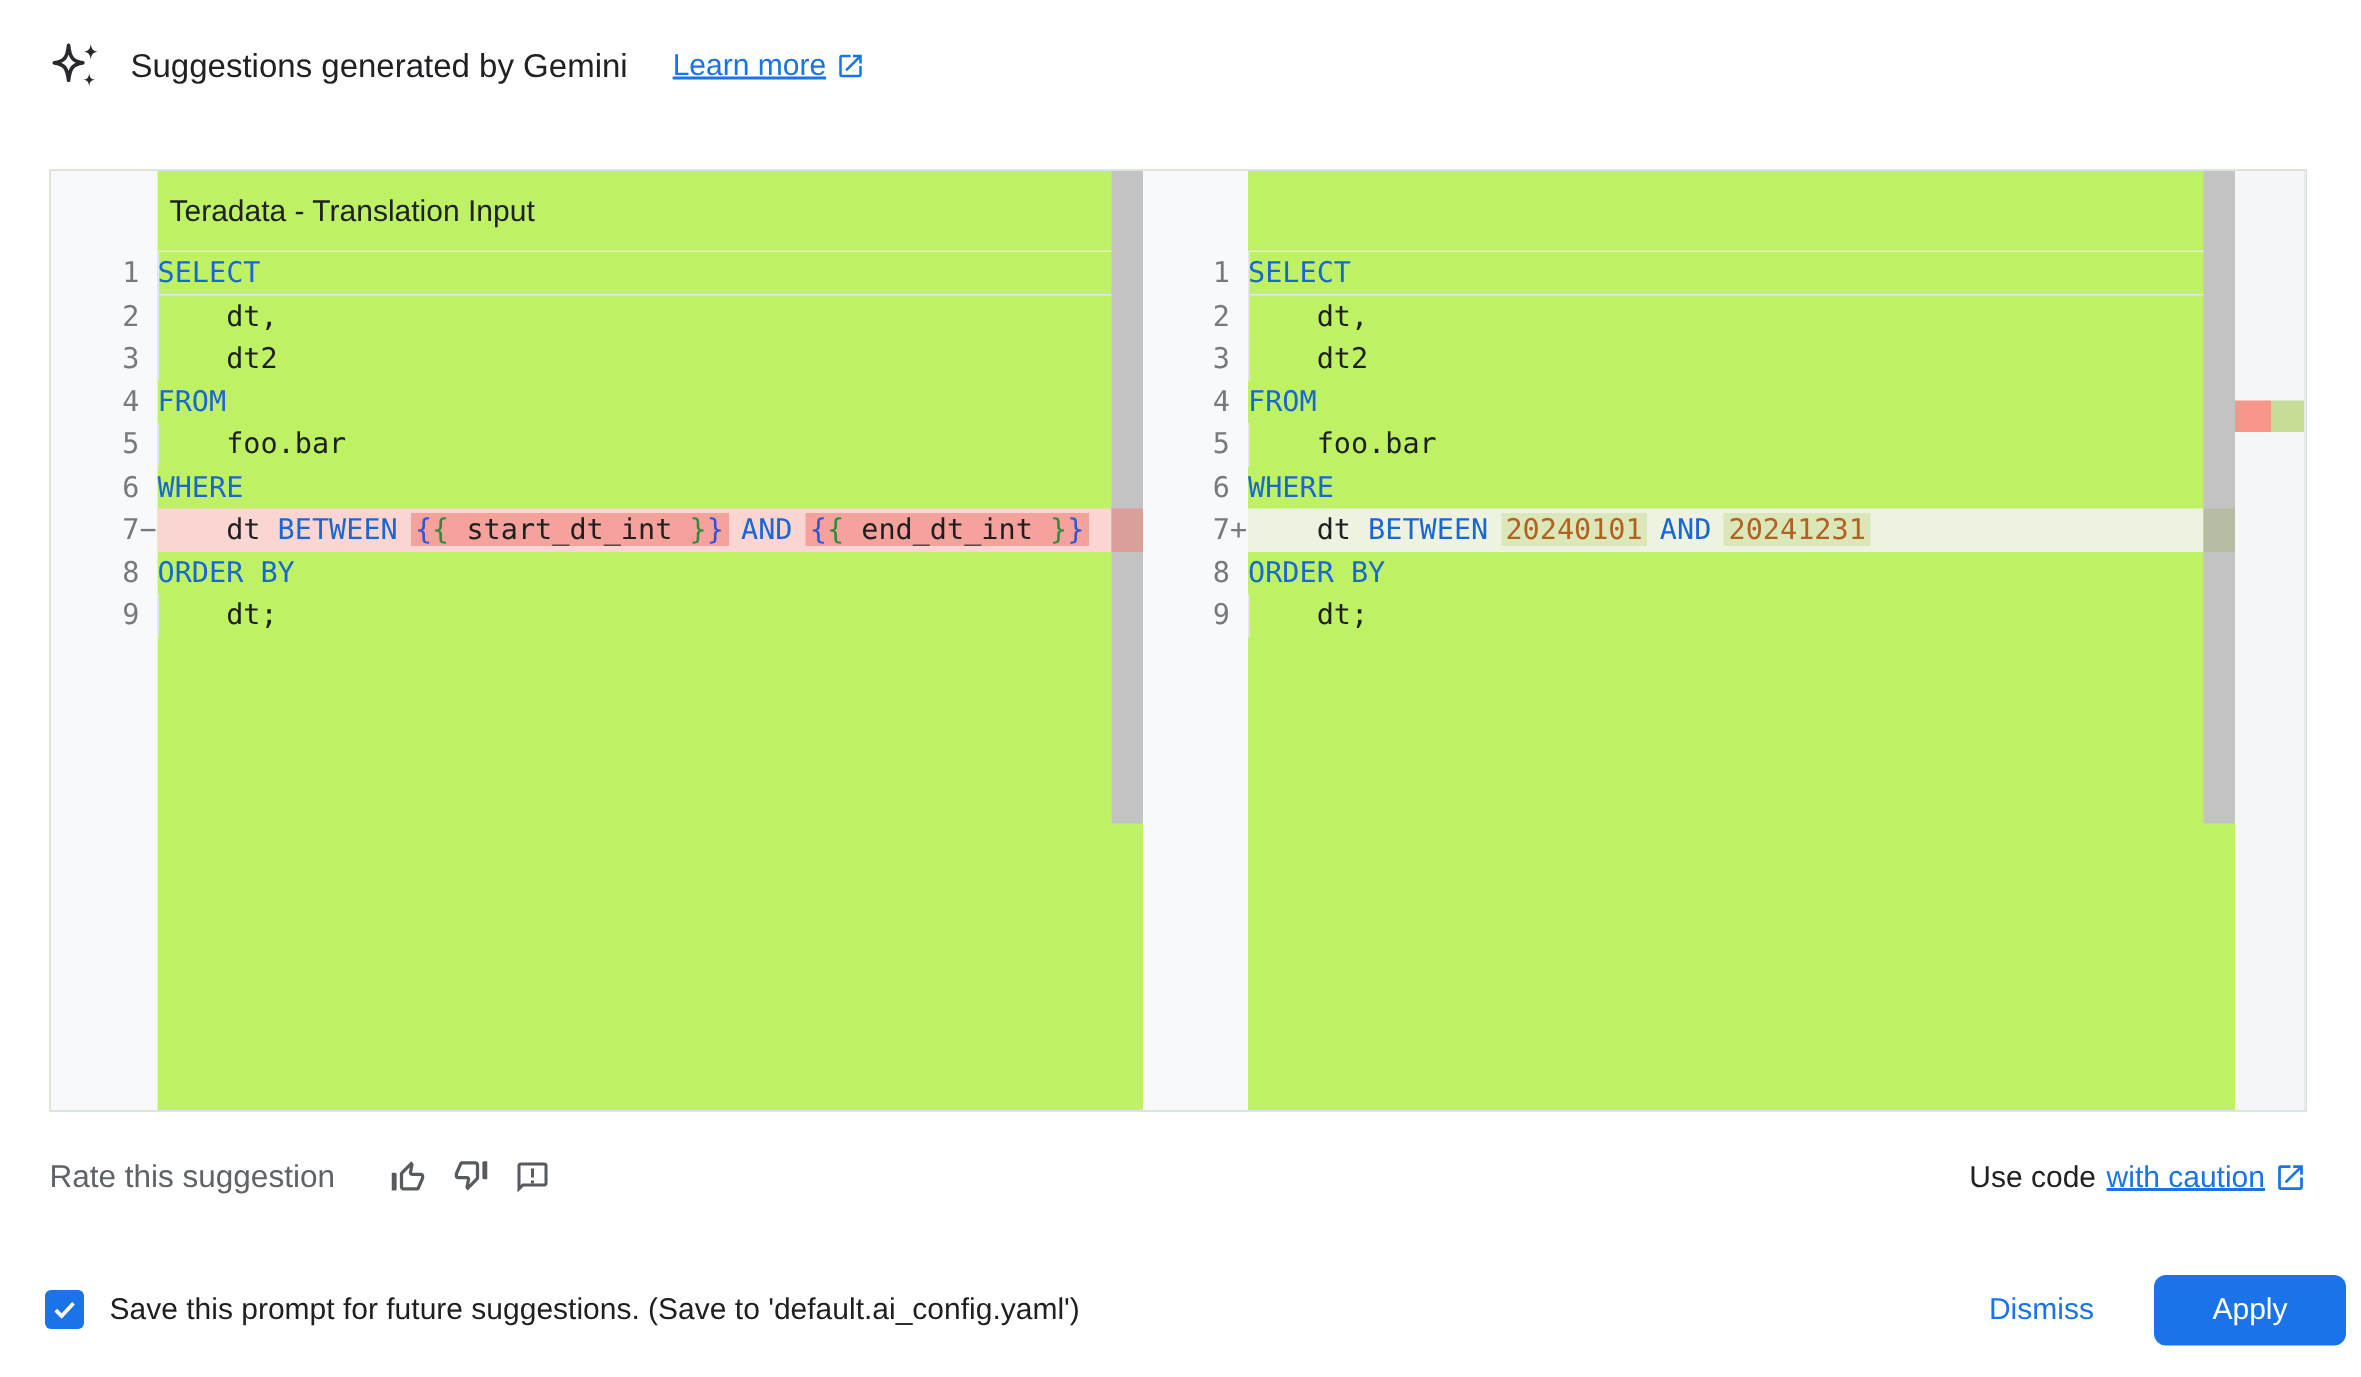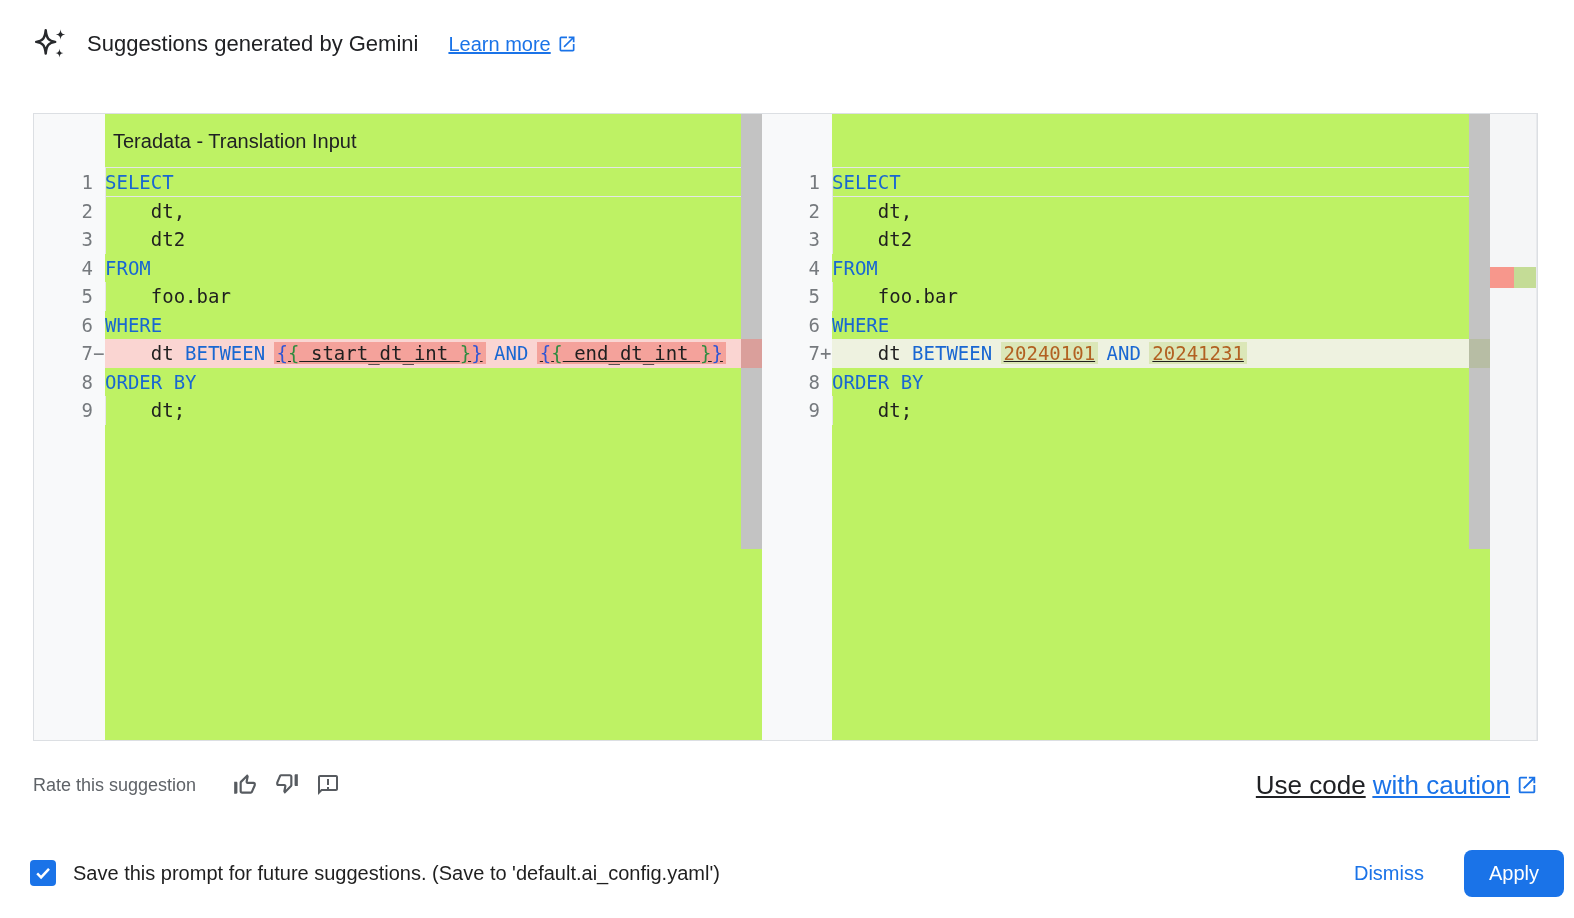--- a/index.html
+++ b/index.html
@@ -37,21 +37,21 @@
   .code-col { position:absolute; top:54px; }
   .code-col-left  { left:71px;  width:636px; }
   .code-col-right { left:798px; width:637px; }
   .code-line { height:28.5px; line-height:28.5px; white-space:pre; position:relative;
                font-family:"DejaVu Sans Mono", monospace; font-size:19px; color:var(--code-text); }
   .code-line.indent::before { content:""; position:absolute; left:0; top:0; bottom:0; width:1px; background:#e6e6e6; }
   .code-line.boxed::after { content:""; position:absolute; left:0; right:-21px; top:-1px; bottom:0;
                             border:1px solid var(--box-border); pointer-events:none; }
   .line-removed { background:var(--removed-line); }
   .line-added   { background:var(--added-line); }
-  .hl-group { padding:0 3px; margin:12px -3px;text-decoration:underline; }
+  .hl-group { padding:0 3px; margin:12px -3px; }
   .hl-group.removed { background:var(--removed-token); }
   .hl-group.added   { background:var(--added-token); }
   .tk-kw { color:var(--kw); }
   .tk-pl { color:var(--code-text); }
   .tk-nm { color:var(--num); }
   .tk-bb { color:var(--brace-blue); }
   .tk-bg { color:var(--brace-green); }
 
   .scrollbar { position:absolute; top:0; width:21px; height:435px; background:var(--scrollbar); }
   .scrollbar-left  { left:707px; }
@@ -62,39 +62,39 @@
 
   .ruler { position:absolute; top:0; bottom:0; left:1456px; width:47px; background:#f5f6f7; border-right:1px solid #e8eaed; }
   .ruler-mark { position:absolute; top:153px; height:21px; }
   .ruler-mark-removed { left:0; width:24px; background:var(--ruler-red); }
   .ruler-mark-added   { left:24px; right:0; background:var(--ruler-green); }
 
   
   .rate-row { position:absolute; left:33px; right:36px; top:768px; height:34px;
               display:flex; align-items:center; justify-content:space-between; }
   .rate-left { display:flex; align-items:center; }
-  .rate-label { font-size:18px; color:var(--gray-text); }
+  .rate-label { font-size:21px; color:var(--gray-text); }
   .rate-icons { display:flex; align-items:center; margin-left:36px; gap:16px; }
   .icon-btn { width:26px; height:26px; fill:#575b60; cursor:pointer; }
-  .use-code { display:flex; align-items:center; font-size:26px; color:#202124;text-decoration:underline; }
+  .use-code { display:flex; align-items:center; font-size:20px; color:#202124; }
   .use-code a { color:var(--link); text-decoration:underline; margin-left:7px; cursor:pointer; }
 
   
   .bottom-bar { position:absolute; left:30px; right:10px; top:846px; height:54px;
                 display:flex; align-items:center; justify-content:space-between; }
   .save-group { display:flex; align-items:center; }
   .checkbox { width:26px; height:26px; border-radius:4px; background:var(--link);
               display:flex; align-items:center; justify-content:center; cursor:pointer; flex:0 0 auto; }
   .checkbox svg { width:20px; height:20px; }
   .save-label { margin-left:17px; font-size:20px; color:#1f1f1f; }
   .actions { display:flex; align-items:center; gap:30px; }
   .dismiss-btn { font-size:20px; font-weight:500; color:var(--link); background:none; border:none;
                  cursor:pointer; font-family:"Liberation Sans", sans-serif; padding:6px 10px;text-align:center; }
   .apply-btn { font-size:20px; font-weight:500; color:#fff; background:var(--link); border:none;
-               border-radius:8px; height:47px; padding:0 25px; cursor:pointer;
+               border-radius:8px; height:47px; padding:0 39px; cursor:pointer;
                font-family:"Liberation Sans", sans-serif; }
 </style>
 </head>
 <body>
 
 <div class="header">
   <svg class="spark" viewBox="0 0 34 30">
     <path d="M12 2 C12.8 9.6 14.6 12.2 21 13 C14.6 13.8 12.8 16.4 12 24 C11.2 16.4 9.4 13.8 3 13 C9.4 12.2 11.2 9.6 12 2 Z" fill="none" stroke="#27292c" stroke-width="2.3" stroke-linejoin="round"></path>
     <path d="M26 1 C26.4 4.4 27.4 5.6 30.5 6 C27.4 6.4 26.4 7.6 26 11 C25.6 7.6 24.6 6.4 21.5 6 C24.6 5.6 25.6 4.4 26 1 Z" fill="#27292c"></path>
     <path d="M25 19.5 C25.35 22.3 26.2 23.3 28.8 23.6 C26.2 23.9 25.35 24.9 25 27.7 C24.65 24.9 23.8 23.9 21.2 23.6 C23.8 23.3 24.65 22.3 25 19.5 Z" fill="#27292c"></path>

